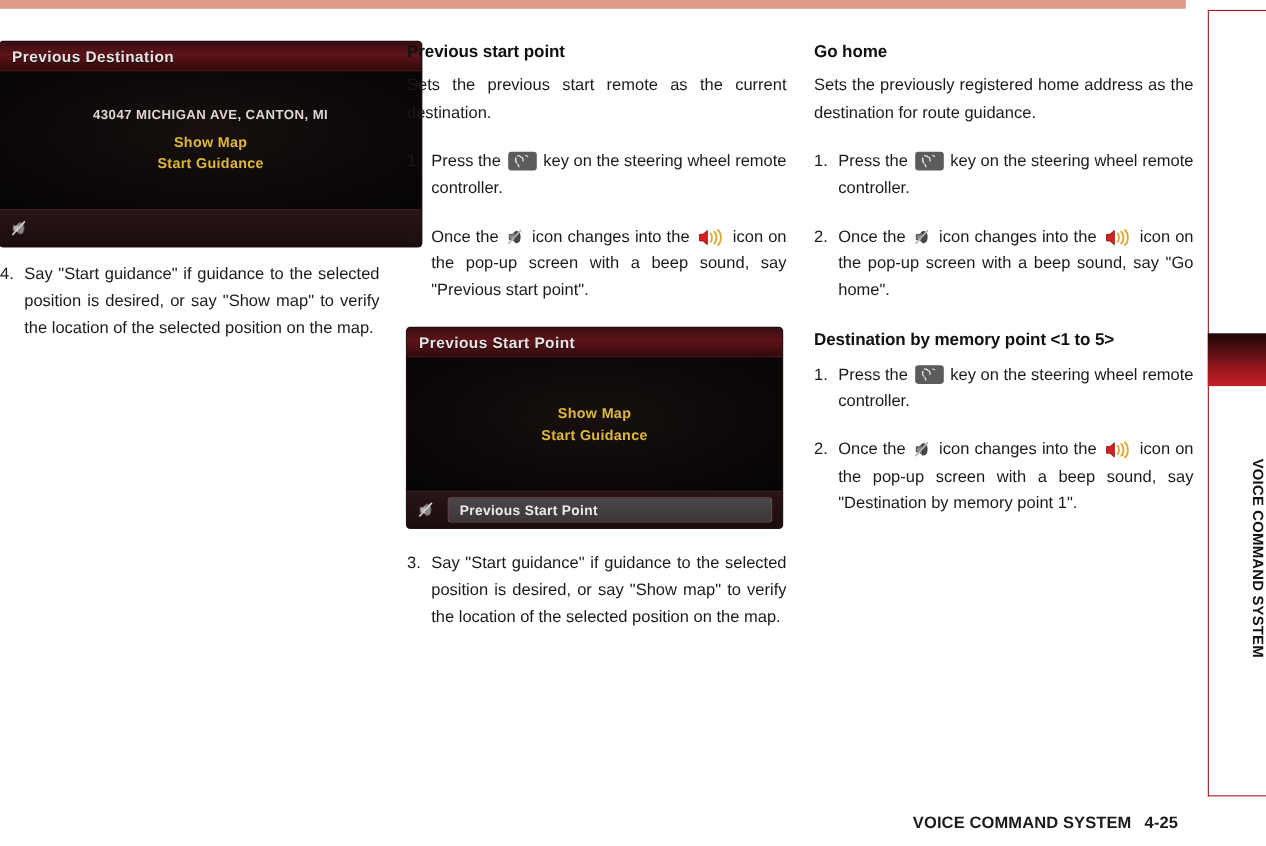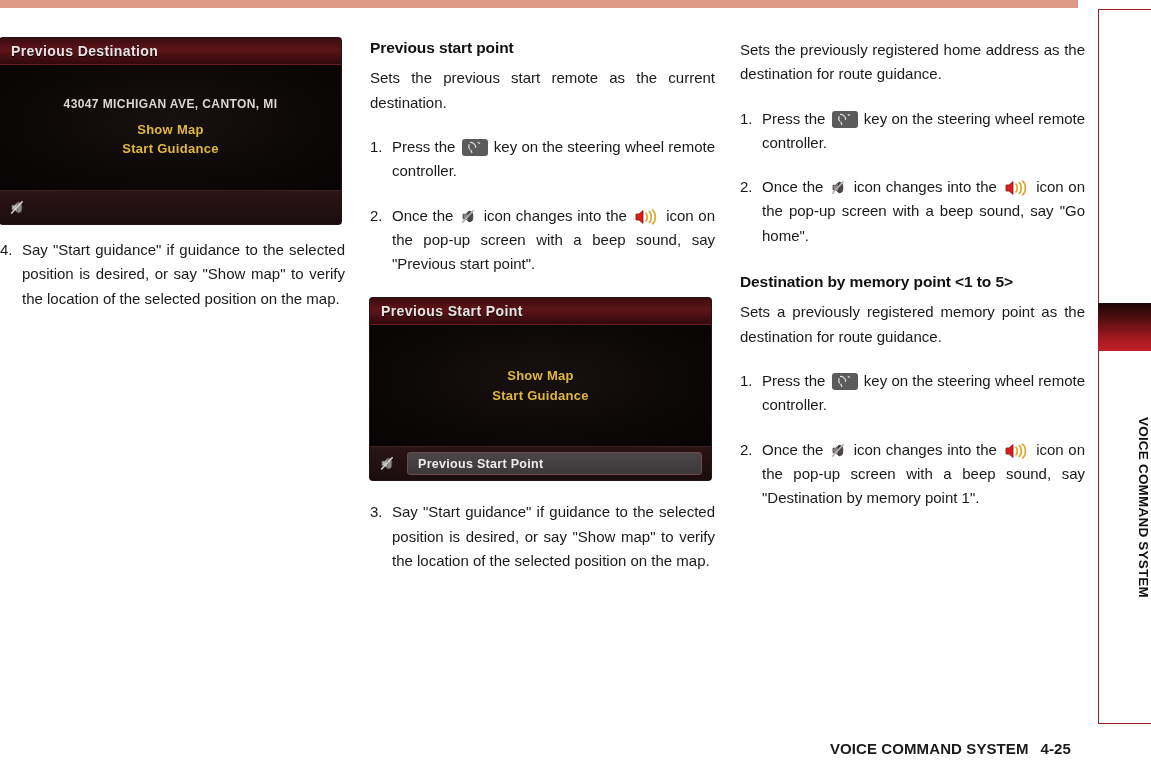--- a/index.html
+++ b/index.html
@@ -197,21 +197,21 @@
     align-items: center;
     padding-left: 10px;
   }
   .nav-shot .status-bar .field span {
     color: #efeaea;
     font-size: 12.5px;
     font-weight: 700;
     letter-spacing: .3px;
   }
 
-  #shot-prev-dest { position: absolute; left: 0px; top: 0px; width: 341px; height: 186px; }
+  #shot-prev-dest { position: absolute; left: 0px; top: 0px; width: 383px; height: 186px; }
   #shot-prev-dest .screen-body { height: 125px; }
 
   #shot-prev-start { position: relative; width: 341px; height: 182px; margin-bottom: 20px; }
   #shot-prev-start .screen-body { height: 121px; }
 </style>
 </head>
 <body>
 
 <div id="top-bar"></div>
 
@@ -319,20 +319,21 @@
 
   <ol class="steps">
     <li class="step">
       <span class="num">3.</span><span>Say "Start guidance" if guidance to the selected position is desired, or say "Show map" to verify the location of the selected position on the map.</span>
     </li>
   </ol>
 </div>
 
 <div class="col" id="col-right">
 
+  <h2 class="sec-title">Go home</h2>
   <p class="body">Sets the previously registered home address as the destination for route guidance.</p>
 
   <ol class="steps">
     <li class="step">
       <span class="num">1.</span><span>Press the</span>
       <span class="icon-key">
         <svg width="20" height="15" viewBox="0 0 20 15">
           <path d="M5 2.5c1.6-.2 3.2.4 4 1.6" stroke="#e6e2e2" stroke-width="1.2" fill="none"></path>
           <path d="M4.2 4.2c-.8 1.6-.6 3.6.6 5.2" stroke="#e6e2e2" stroke-width="1.2" fill="none"></path>
           <path d="M9.2 3.8c1.2 1 1.6 2.6 1.1 4" stroke="#e6e2e2" stroke-width="1.1" fill="none"></path>
@@ -360,21 +361,20 @@
           <path d="M18.6 1.2c3.6 2.5 3.6 11.1 0 13.6" stroke="#e0a82c" stroke-width="1.7" fill="none" stroke-linecap="round"></path>
         </svg>
       </span>
       <span>icon on the pop-up screen with a beep sound, say "Go home".</span>
     </li>
   </ol>
 
   <div style="height:24px"></div>
 
   <h2 class="sec-title">Destination by memory point &lt;1 to 5&gt;</h2>
-  <p class="body">Sets a previously registered memory point as the destination for route guidance.</p>
 
   <ol class="steps">
     <li class="step">
       <span class="num">1.</span><span>Press the</span>
       <span class="icon-key">
         <svg width="20" height="15" viewBox="0 0 20 15">
           <path d="M5 2.5c1.6-.2 3.2.4 4 1.6" stroke="#e6e2e2" stroke-width="1.2" fill="none"></path>
           <path d="M4.2 4.2c-.8 1.6-.6 3.6.6 5.2" stroke="#e6e2e2" stroke-width="1.2" fill="none"></path>
           <path d="M9.2 3.8c1.2 1 1.6 2.6 1.1 4" stroke="#e6e2e2" stroke-width="1.1" fill="none"></path>
           <path d="M5.6 9.8l1.4 3.2" stroke="#e6e2e2" stroke-width="1.2" fill="none"></path>

